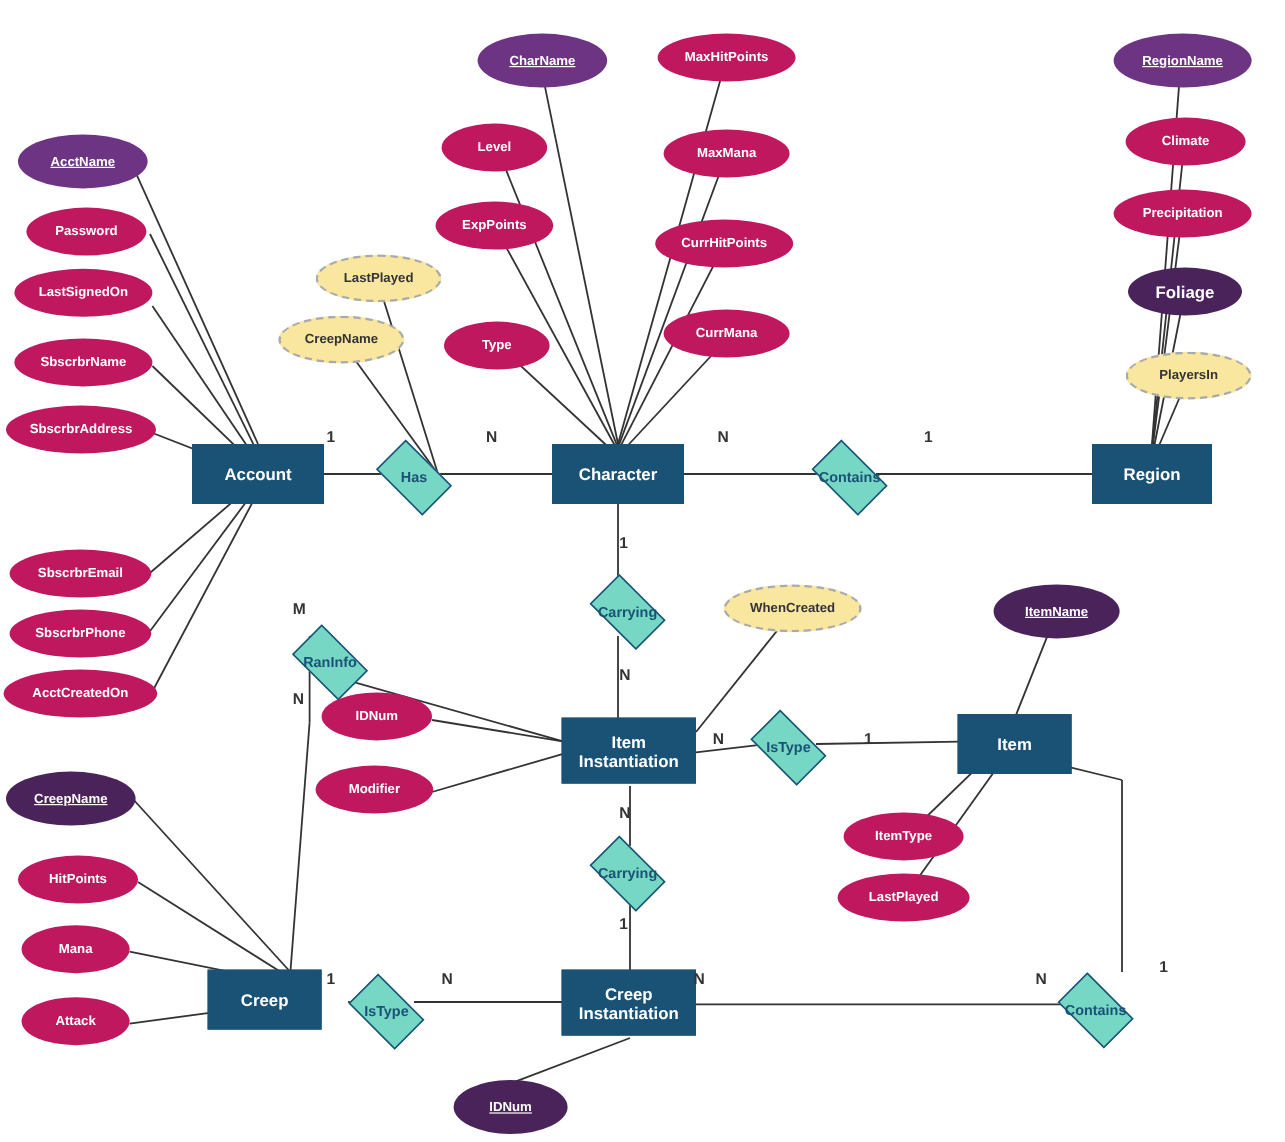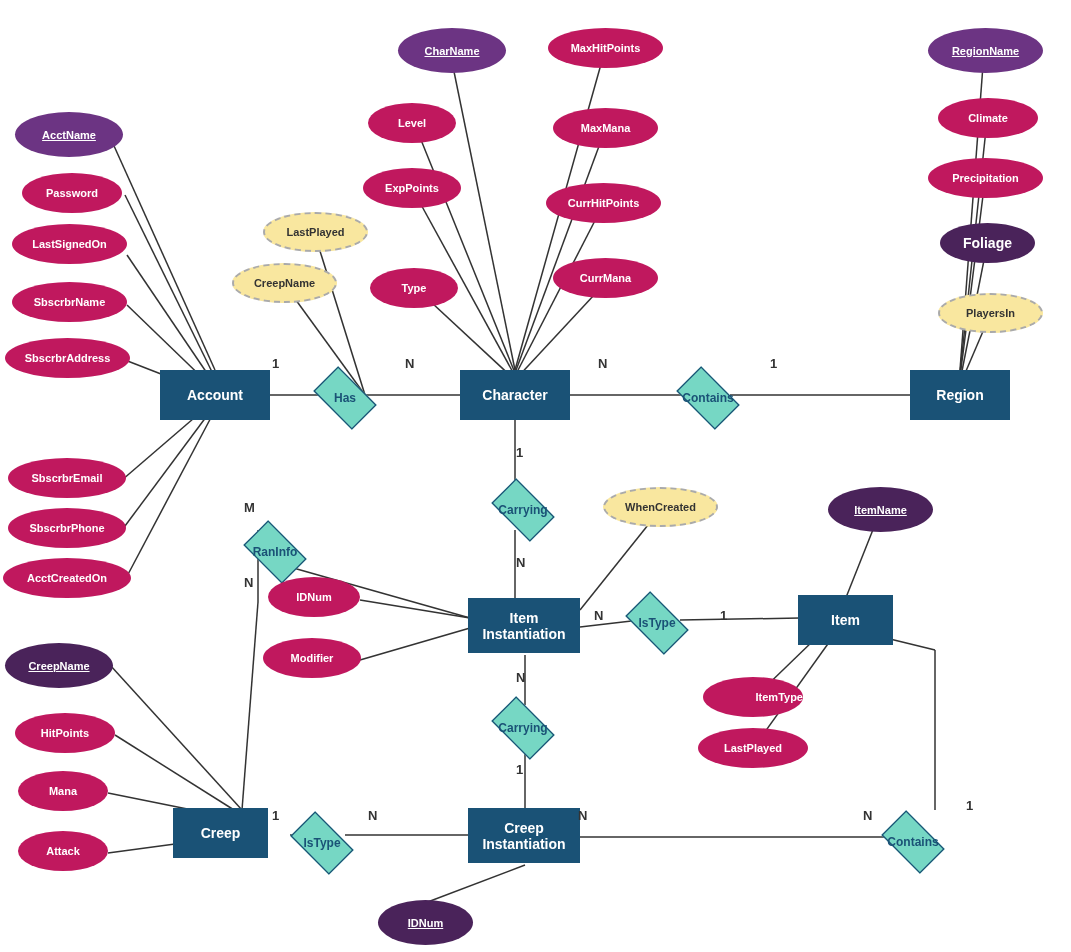--- a/index.html
+++ b/index.html
@@ -336,21 +336,21 @@
   <div class="attr-dark" style="left:940px;top:223px;width:95px;height:40px;">
     <span>Foliage</span>
   </div>
   <div class="attr-yellow" style="left:938px;top:293px;width:105px;height:40px;">
     <span>PlayersIn</span>
   </div>
 
   <div class="attr-key" style="left:828px;top:487px;width:105px;height:45px;background:#4a235a;text-align:center;">
     <span>ItemName</span>
   </div>
-  <div class="attr-pink" style="left:703px;top:677px;width:100px;height:40px;justify-content:flex-end;">
+  <div class="attr-pink" style="left:703px;top:677px;width:100px;height:40px;">
     <span>ItemType</span>
   </div>
   <div class="attr-pink" style="left:698px;top:728px;width:110px;height:40px;">
     <span>LastPlayed</span>
   </div>
 
   <div class="attr-pink" style="left:268px;top:577px;width:92px;height:40px;">
     <span>IDNum</span>
   </div>
   <div class="attr-pink" style="left:263px;top:638px;width:98px;height:40px;">

